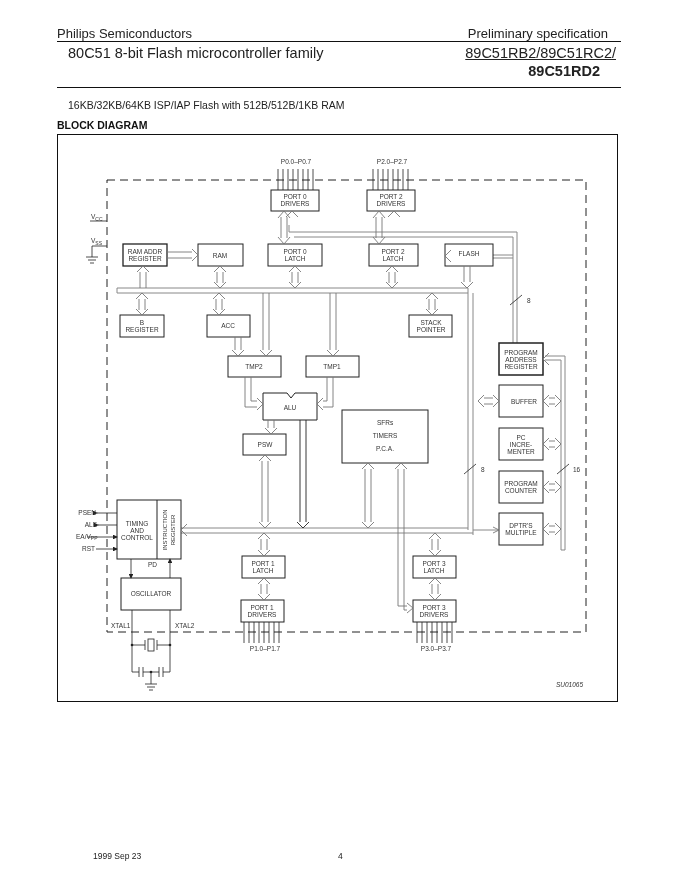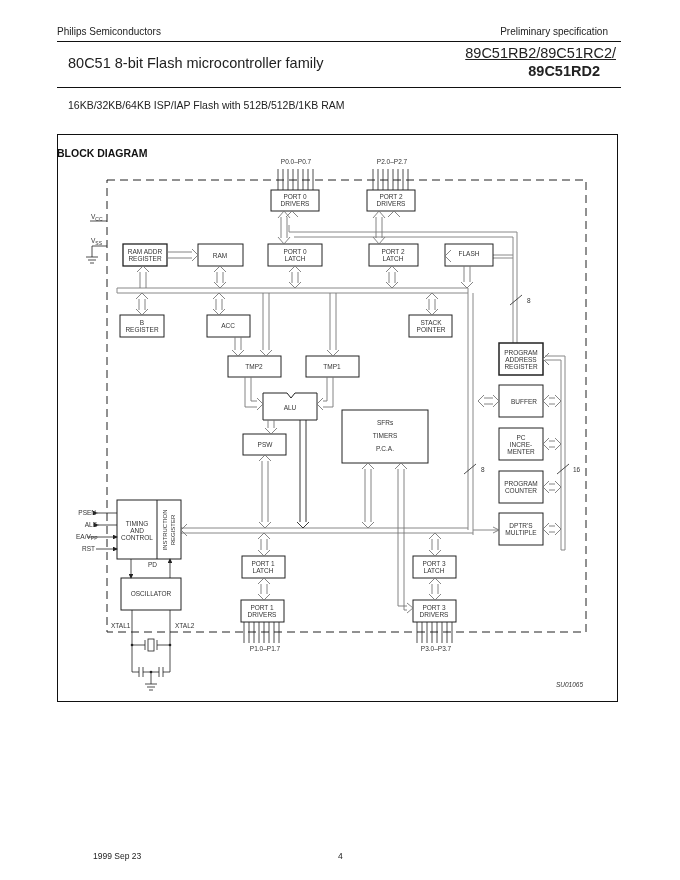--- a/index.html
+++ b/index.html
@@ -1,39 +1,39 @@
 <!DOCTYPE html>
 <html><head>
 <meta charset="utf-8">
 <style>
   html, body { margin: 0; padding: 0; background: #ffffff; }
   body { width: 680px; height: 880px; position: relative; font-family: "Liberation Sans", sans-serif; color: #111; overflow: hidden; }
   .abs { position: absolute; }
-  .hdr-small { font-size: 10px; color: #222; }
+  .hdr-small { font-size: 13px; color: #222; }
   .rule { position: absolute; left: 57px; width: 564px; height: 1px; background: #111; }
   .title-main { font-size: 14.5px; color: #222; }
   .title-sub { font-size: 10.5px; color: #222; margin-top: 33px; }
   .section { font-size: 10.5px; font-weight: bold; color: #111; }
   .frame { position: absolute; left: 57px; top: 134px; width: 561px; height: 568px; border: 1px solid #111; box-sizing: border-box; }
   svg text { font-family: "Liberation Sans", sans-serif; fill: #333; }
   .footer { font-size: 8.5px; color: #222; }
 </style>
 </head>
 <body>
 
 <div class="abs hdr-small" style="left:57px; top:26px;">Philips Semiconductors</div>
 <div class="abs hdr-small" style="right:72px; top:26px;">Preliminary specification</div>
 <div class="rule" style="top:41px;"></div>
-<div class="abs title-main" style="left:68px; top:45px;margin-top:10px;">80C51 8-bit Flash microcontroller family</div>
+<div class="abs title-main" style="left:68px; top:45px;">80C51 8-bit Flash microcontroller family</div>
 <div class="abs title-sub" style="left:68px; top:66px;">16KB/32KB/64KB ISP/IAP Flash with 512B/512B/1KB RAM</div>
 <div class="abs title-main" style="right:64px; top:45px;text-decoration:underline;">89C51RB2/89C51RC2/</div>
 <div class="abs title-main" style="right:80px; top:63px;font-weight:bold;">89C51RD2</div>
 <div class="rule" style="top:87px;"></div>
 
-<div class="abs section" style="left:57px; top:119px;margin-top:28px;">BLOCK DIAGRAM</div>
+<div class="abs section" style="left:57px; top:119px;">BLOCK DIAGRAM</div>
 
 <div class="frame"></div>
 
 <svg class="abs" style="left:0; top:0;" width="680" height="880" viewBox="0 0 680 880">
   <defs>
     <marker id="ah" markerWidth="6" markerHeight="6" refX="5" refY="3" orient="auto">
       <path d="M0,0 L6,3 L0,6 z" fill="#222"></path>
     </marker>
   </defs>
 

